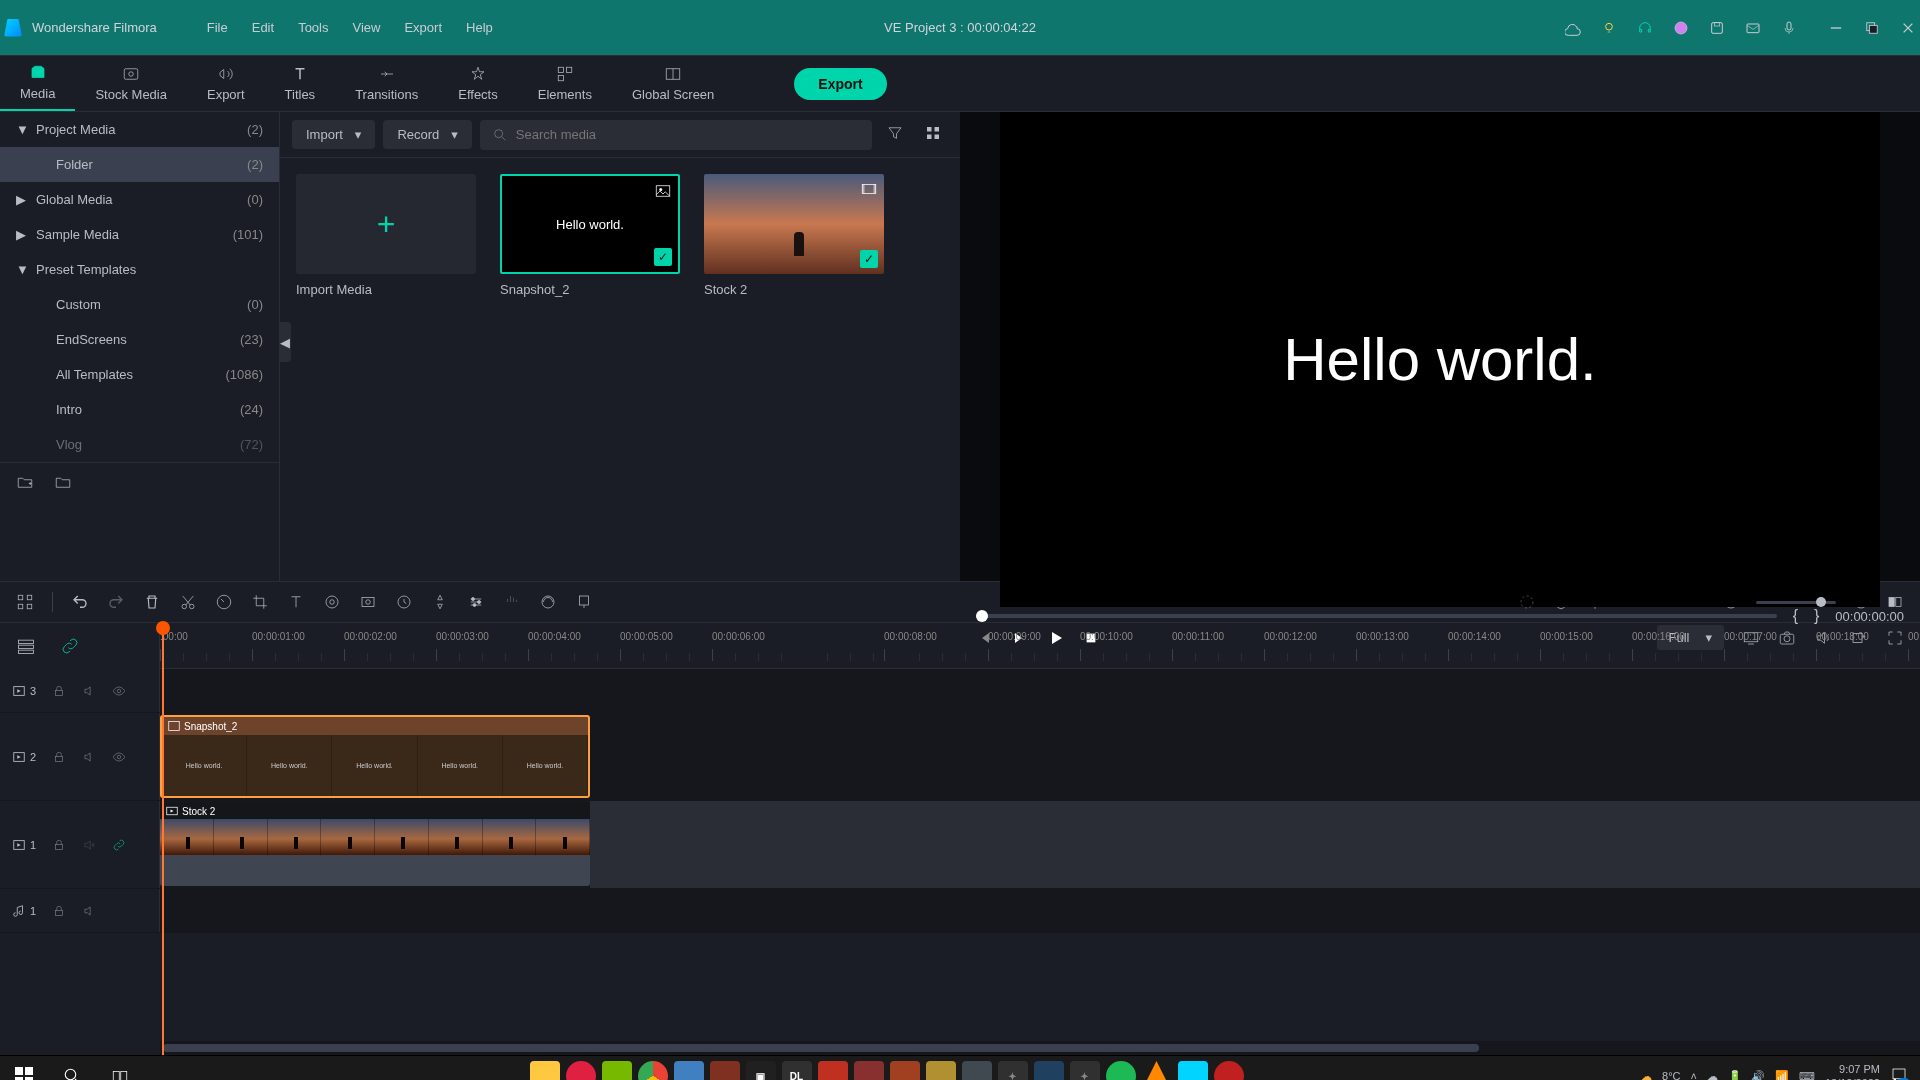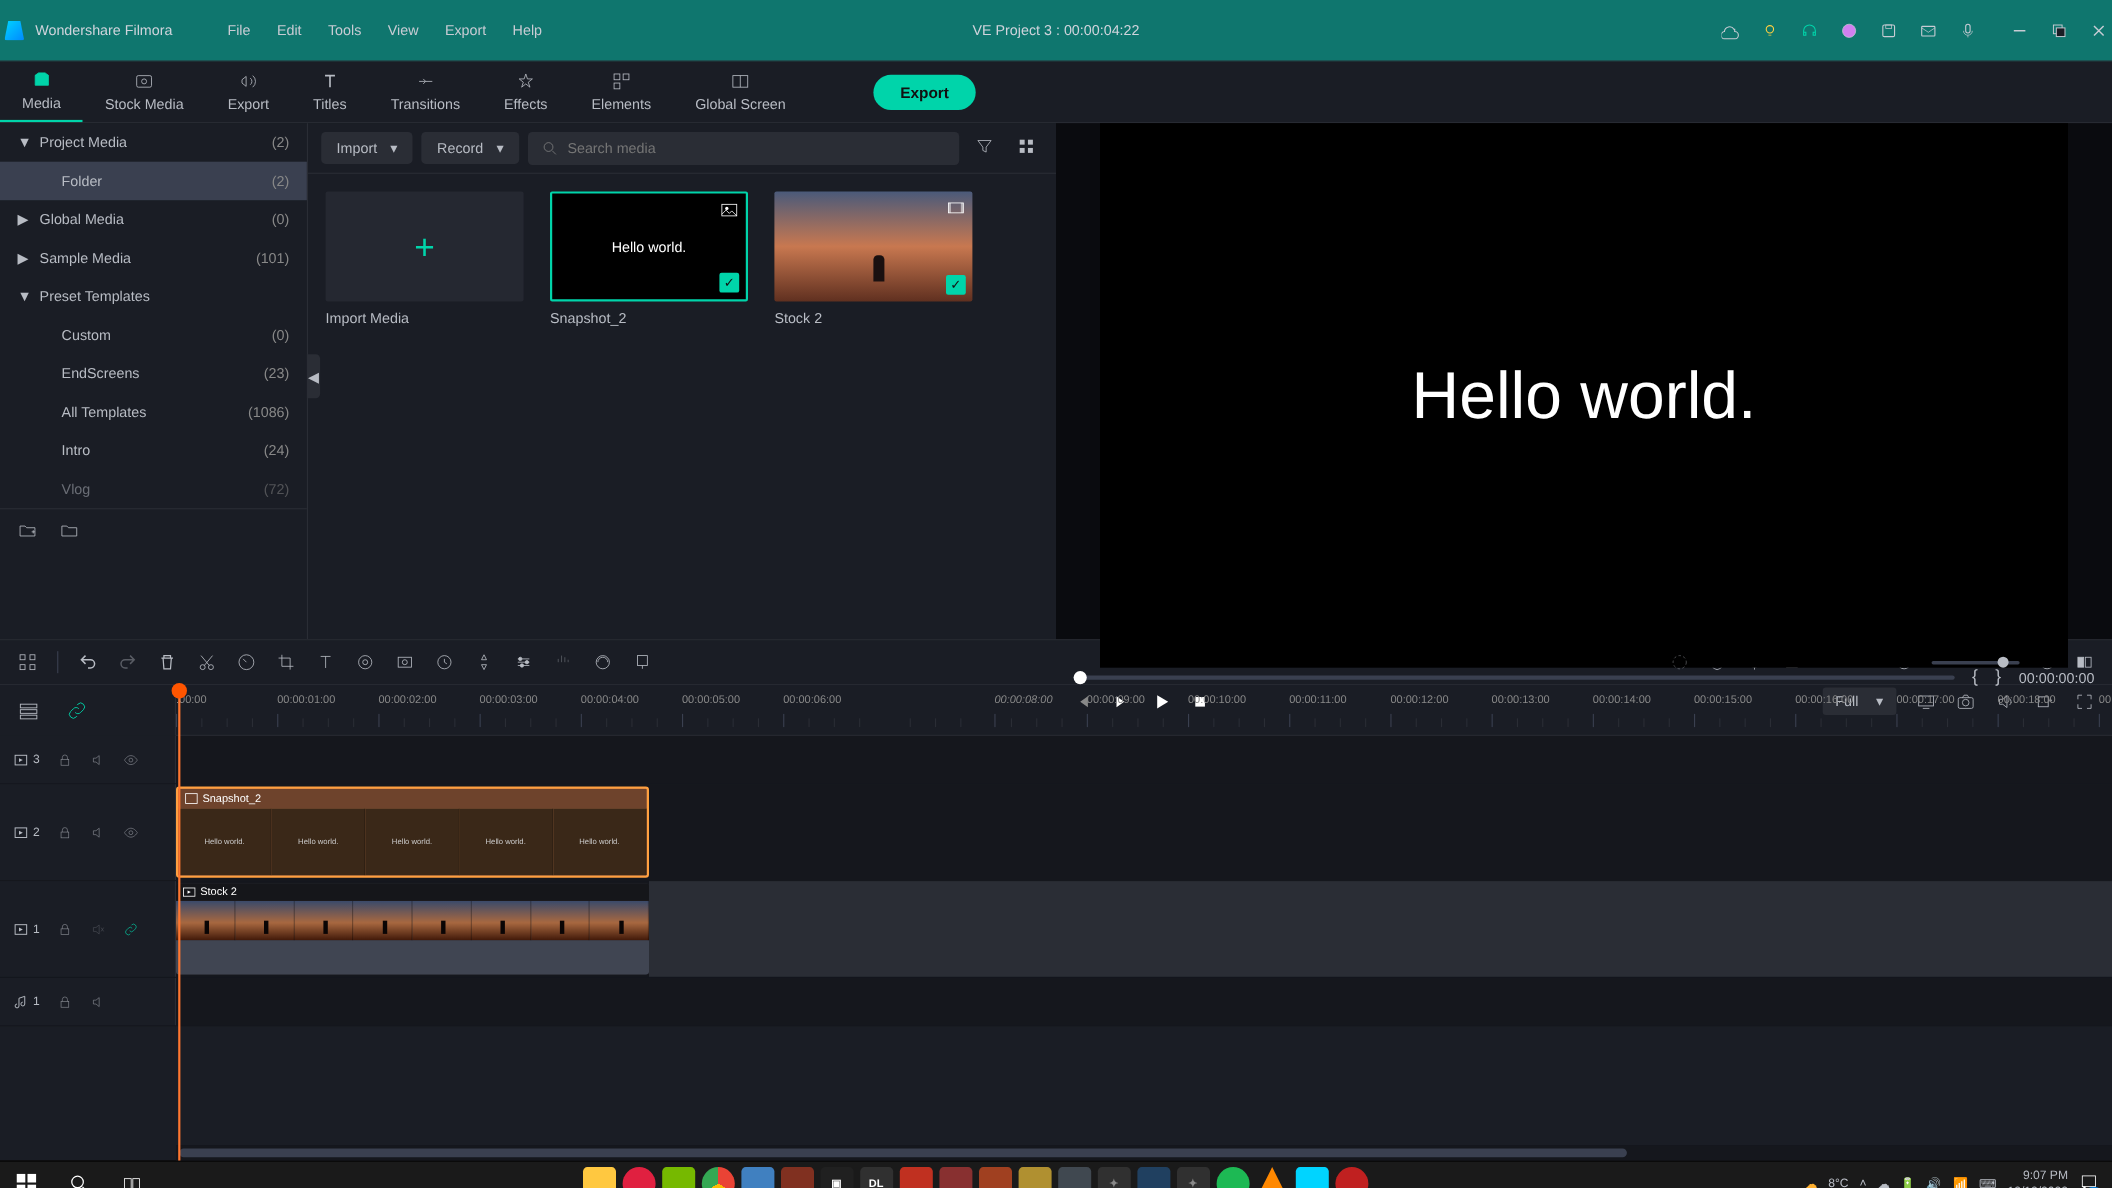--- a/index.html
+++ b/index.html
@@ -664,21 +664,21 @@
         <div class="ruler-subtick" style="left: 506px;"></div>
         <div class="ruler-subtick" style="left: 529px;"></div>
         <div class="ruler-tick" style="left: 552px;">00:00:06:00</div>
         <div class="ruler-subtick" style="left: 575px;"></div>
         <div class="ruler-subtick" style="left: 598px;"></div>
         <div class="ruler-subtick" style="left: 621px;"></div>
         <div class="ruler-tick" style="left: 644px; margin-top: 43px;">00:00:07:00</div>
         <div class="ruler-subtick" style="left: 667px;"></div>
         <div class="ruler-subtick" style="left: 690px;"></div>
         <div class="ruler-subtick" style="left: 713px;"></div>
-        <div class="ruler-tick" style="left: 744px; font-style: italic;">00:00:08:00</div>
+        <div class="ruler-tick" style="left: 724px;">00:00:08:00</div>
         <div class="ruler-subtick" style="left: 759px;"></div>
         <div class="ruler-subtick" style="left: 782px;"></div>
         <div class="ruler-subtick" style="left: 805px;"></div>
         <div class="ruler-tick" style="left: 828px;">00:00:09:00</div>
         <div class="ruler-subtick" style="left: 851px;"></div>
         <div class="ruler-subtick" style="left: 874px;"></div>
         <div class="ruler-subtick" style="left: 897px;"></div>
         <div class="ruler-tick" style="left: 920px;">00:00:10:00</div>
         <div class="ruler-subtick" style="left: 943px;"></div>
         <div class="ruler-subtick" style="left: 966px;"></div>

